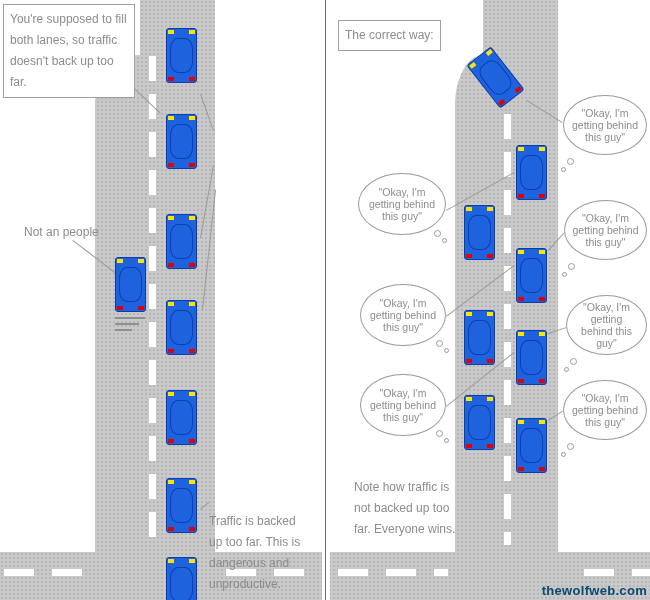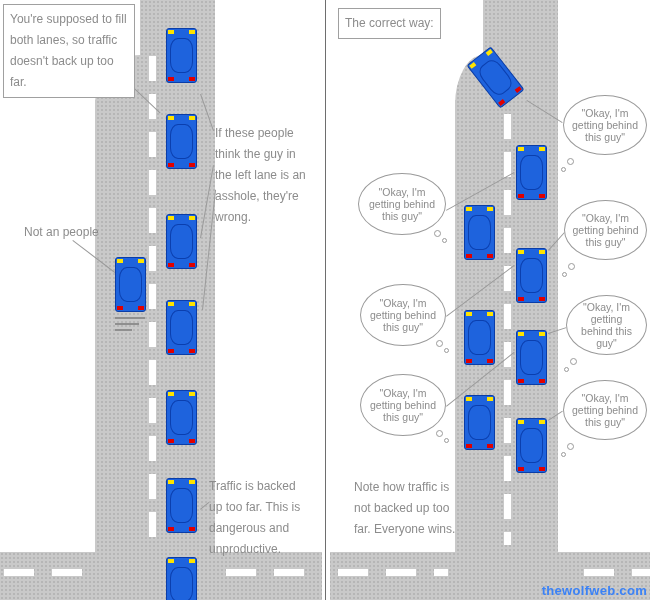--- a/index.html
+++ b/index.html
@@ -47,21 +47,21 @@
   }
   .dot{
     position:absolute;border:1px solid #9a9a9a;border-radius:50%;background:#fff;box-sizing:border-box;
   }
   .cline{
     position:absolute;height:1px;background:#9a9a9a;transform-origin:0 0;
   }
   .skid{position:absolute;height:2px;background:#8f8f8f;}
   .divider{position:absolute;width:1px;background:#6e6e6e;}
   .watermark{
-    position:absolute;right:3px;bottom:2px;color:#3b82f6;font-weight:bold;
+    position:absolute;right:3px;bottom:2px;color:#0c4a6e;font-weight:bold;
     font-size:13px;letter-spacing:.3px;
   }
 </style>
 </head>
 <body>
 
 <div class="canvas">
 
   <div class="panel">
 
@@ -88,23 +88,22 @@
     <div class="car" style="left:166px;top:390px"></div>
     <div class="car" style="left:166px;top:478px"></div>
     <div class="car" style="left:166px;top:557px"></div>
 
     <div class="car" style="left:115px;top:257px"></div>
     <div class="skid" style="left:115px;top:317px;width:30px"></div>
     <div class="skid" style="left:115px;top:323px;width:24px"></div>
     <div class="skid" style="left:115px;top:329px;width:17px"></div>
 
     <div class="note boxed" style="left:3px;top:4px;width:118px">You're supposed to fill both lanes, so traffic doesn't back up too far.</div>
-    <div class="note" style="left:215px;top:123px;width:95px">If these people think the guy in the left lane is an asshole, they're wrong.</div>
     <div class="note" style="left:24px;top:222px;width:90px">Not an people</div>
-    <div class="note" style="left:209px;top:476px;width:92px">Traffic is backed up too far. This is dangerous and unproductive.</div>
+    <div class="note" style="left:209px;top:511px;width:92px">Traffic is backed up too far. This is dangerous and unproductive.</div>
   </div>
 
   <div class="divider" style="left:325px;top:0;height:600px"></div>
 
   <div class="panel">
 
     <div class="road" style="left:483px;top:0;width:75px;height:110px"></div>
     <div class="road curve-r" style="left:455px;top:55px;width:28px;height:55px"></div>
     <div class="road" style="left:455px;top:100px;width:103px;height:500px"></div>
     <div class="road" style="left:330px;top:552px;width:320px;height:48px"></div>
@@ -149,18 +148,18 @@
     <div class="dot" style="left:564px;top:367px;width:5px;height:5px"></div>
     <div class="dot" style="left:567px;top:443px;width:7px;height:7px"></div>
     <div class="dot" style="left:561px;top:452px;width:5px;height:5px"></div>
     <div class="dot" style="left:434px;top:230px;width:7px;height:7px"></div>
     <div class="dot" style="left:442px;top:238px;width:5px;height:5px"></div>
     <div class="dot" style="left:436px;top:340px;width:7px;height:7px"></div>
     <div class="dot" style="left:444px;top:348px;width:5px;height:5px"></div>
     <div class="dot" style="left:436px;top:430px;width:7px;height:7px"></div>
     <div class="dot" style="left:444px;top:438px;width:5px;height:5px"></div>
 
-    <div class="note boxed" style="left:338px;top:8px">The correct way:</div>
+    <div class="note boxed" style="left:338px;top:20px">The correct way:</div>
     <div class="note" style="left:354px;top:477px;width:112px">Note how traffic is not backed up too far. Everyone wins.</div>
   </div>
 
   <div class="watermark">thewolfweb.com</div>
 </div>
 
 </body></html>

